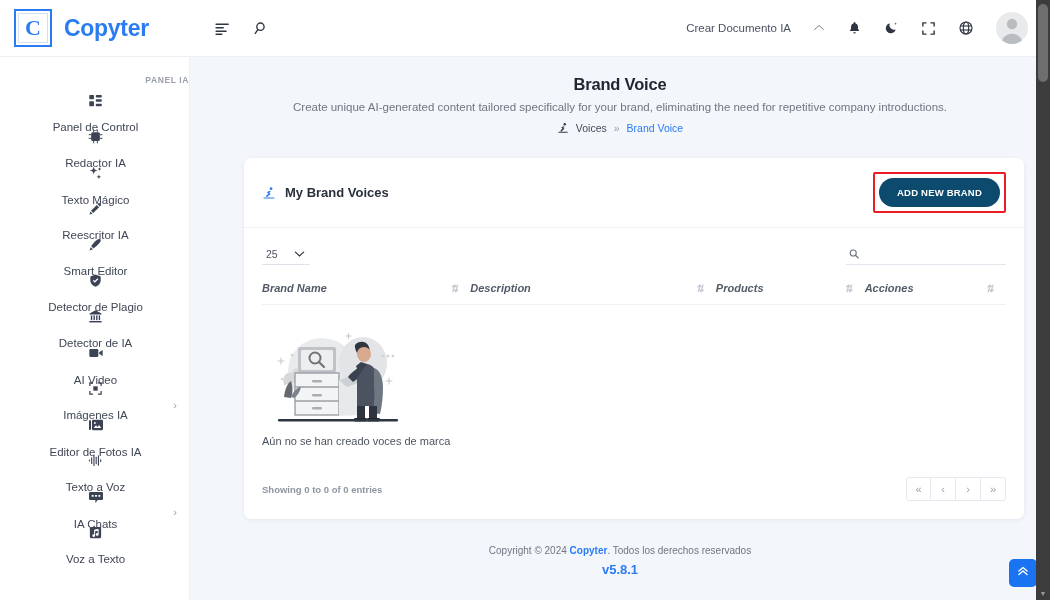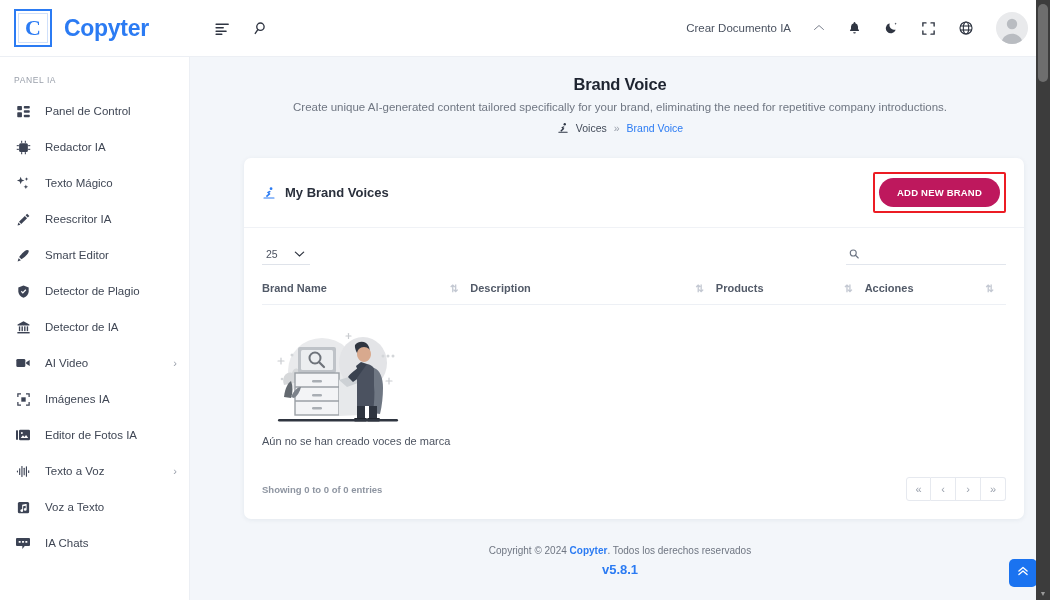--- a/index.html
+++ b/index.html
@@ -62,27 +62,28 @@
   .sidebar {
     width: 190px; min-width: 190px;
     background: #ffffff;
     border-right: 1px solid #eceff4;
     padding-top: 12px;
     overflow: hidden;
     position: relative; z-index: 10;
   }
   .side-section-title {
     font-size: 8.5px; letter-spacing: 0.6px; color: #9aa0ab;
-    padding: 6px 0 8px 14px; font-weight: normal;
+    padding: 6px 0 8px 14px; font-weight: bold; text-align: right;
   }
   .side-item {
     display: flex; align-items: center;
     height: 36px; padding: 0 12px 0 14px;
     cursor: pointer; gap: 13px;
     color: #343b48;
+    flex-direction: column;
   }
   .side-ico { width: 18px; min-width: 18px; display: flex; align-items: center; justify-content: center; color: #3c4354; }
   .side-label { font-size: 11.5px; color: #3f4654; white-space: nowrap; }
   .side-caret { margin-left: auto; color: #9aa0ab; font-size: 11px; }
 
   
   .main {
     flex: 1; min-width: 0;
     background: #f3f6fa;
     position: relative;
@@ -116,21 +117,21 @@
   .card-ico { color: #2b7bf3; display: flex; align-items: center; }
 
   .annot-box {
     margin-left: auto;
     border: 2px solid #ec1c24;
     padding: 4px;
     border-radius: 2px;
     display: inline-flex;
   }
   .add-btn {
-    background: #be185d; color: #ffffff;
+    background: #0c4a6e; color: #ffffff;
     border: none; border-radius: 18px;
     padding: 9px 18px;
     font-size: 9.5px; font-weight: bold; letter-spacing: 0.2px;
     font-family: "Liberation Sans", sans-serif;
     cursor: pointer; white-space: nowrap;
   }
 
   .card-body { padding: 12px 18px 14px; }
 
   .controls-row { display: flex; align-items: flex-end; justify-content: space-between; padding: 5px 0 10px; }
@@ -156,21 +157,21 @@
   }
   .search-input::placeholder { color: #b6bcc7; }
 
   table { width: 100%; border-collapse: collapse; }
   thead th {
     text-align: left;
     font-size: 11px; font-weight: bold; color: #525a68;
     padding: 7px 0 10px 0;
     border-bottom: 1px solid #edf0f5;
   }
-  .th-inner { display: flex; align-items: center; justify-content: space-between; padding-right: 12px; }
+  .th-inner { display: flex; align-items: center; justify-content: space-between; padding-right: 12px; font-style: italic; }
   .sort-ico { color: #c3c8d2; font-size: 10px; margin-left: 8px; }
 
   .empty-cell { padding: 18px 0 14px; }
   .empty-wrap { display: flex; flex-direction: column; align-items: flex-start; }
   .empty-text { font-size: 11px; color: #4c5360; margin-top: 8px; }
 
   .table-foot { display: flex; align-items: center; justify-content: space-between; padding: 16px 0 4px; }
   .showing { font-size: 9.5px; color: #8e95a1; font-weight: bold; }
   .pager { display: flex; }
   .pg-btn {
@@ -429,38 +430,38 @@
             <rect x="15.8" y="3.6" width="1.8" height="16.8" rx="0.8"></rect>
             <rect x="19.4" y="9.8" width="1.8" height="4.4" rx="0.8"></rect>
           </svg>
         </span>
         <span class="side-label">Texto a Voz</span>
         <span class="side-caret">›</span>
       </div>
 
       <div class="side-item">
         <span class="side-ico">
-          <svg width="15" height="15" viewBox="0 0 24 24" fill="currentColor">
-            <rect x="3" y="3" width="18" height="18" rx="2.4"></rect>
-            <path d="M15.5 6.2l-5.6 1.4v7.3a2.2 2.2 0 1 0 1.5 2.05V10l4.1-1v4.1a2.2 2.2 0 1 0 1.5 2.05V6.2z" fill="#ffffff"></path>
-          </svg>
-        </span>
-        <span class="side-label">Voz a Texto</span>
-      </div>
-
-      <div class="side-item">
-        <span class="side-ico">
           <svg width="16" height="16" viewBox="0 0 24 24" fill="currentColor">
             <path d="M3 4.5h18a1.5 1.5 0 0 1 1.5 1.5v9a1.5 1.5 0 0 1-1.5 1.5h-6.4L11 21v-4.5H3A1.5 1.5 0 0 1 1.5 15V6A1.5 1.5 0 0 1 3 4.5z"></path>
             <rect x="5.4" y="9" width="3.2" height="2.6" rx="0.6" fill="#ffffff"></rect>
             <rect x="10.4" y="9" width="3.2" height="2.6" rx="0.6" fill="#ffffff"></rect>
             <rect x="15.4" y="9" width="3.2" height="2.6" rx="0.6" fill="#ffffff"></rect>
           </svg>
         </span>
         <span class="side-label">IA Chats</span>
+      </div>
+
+      <div class="side-item">
+        <span class="side-ico">
+          <svg width="15" height="15" viewBox="0 0 24 24" fill="currentColor">
+            <rect x="3" y="3" width="18" height="18" rx="2.4"></rect>
+            <path d="M15.5 6.2l-5.6 1.4v7.3a2.2 2.2 0 1 0 1.5 2.05V10l4.1-1v4.1a2.2 2.2 0 1 0 1.5 2.05V6.2z" fill="#ffffff"></path>
+          </svg>
+        </span>
+        <span class="side-label">Voz a Texto</span>
       </div>
 
     </nav>
 
     <main class="main">
 
       <div class="page-head">
         <div class="page-title">Brand Voice</div>
         <div class="page-sub">Create unique AI-generated content tailored specifically for your brand, eliminating the need for repetitive company introductions.</div>
         <div class="crumbs">

